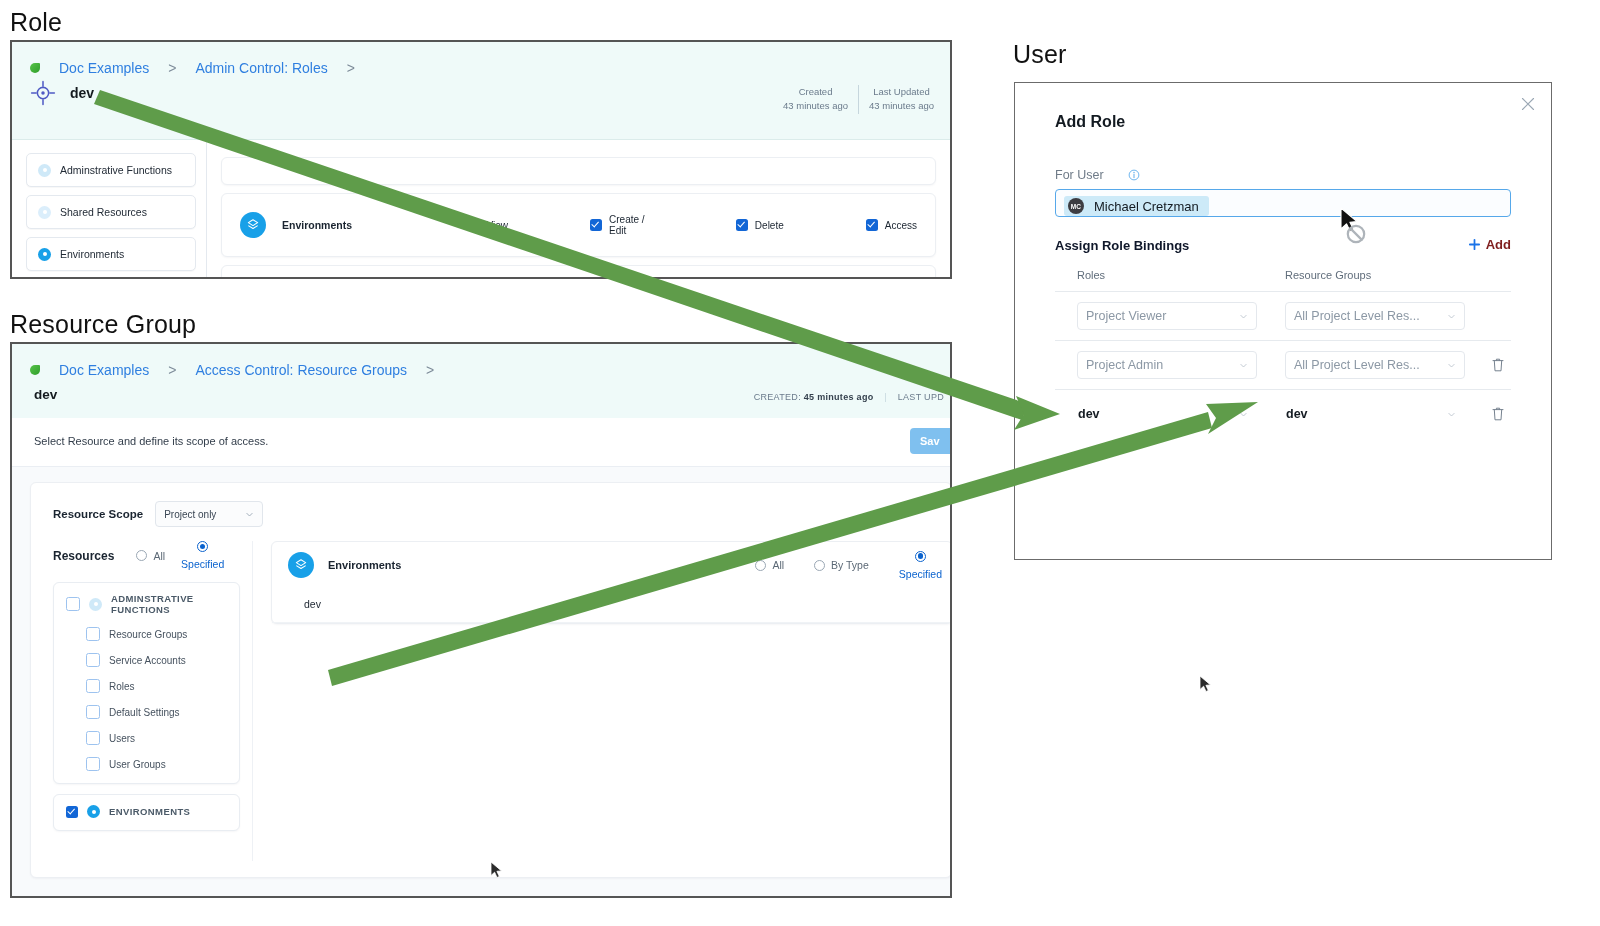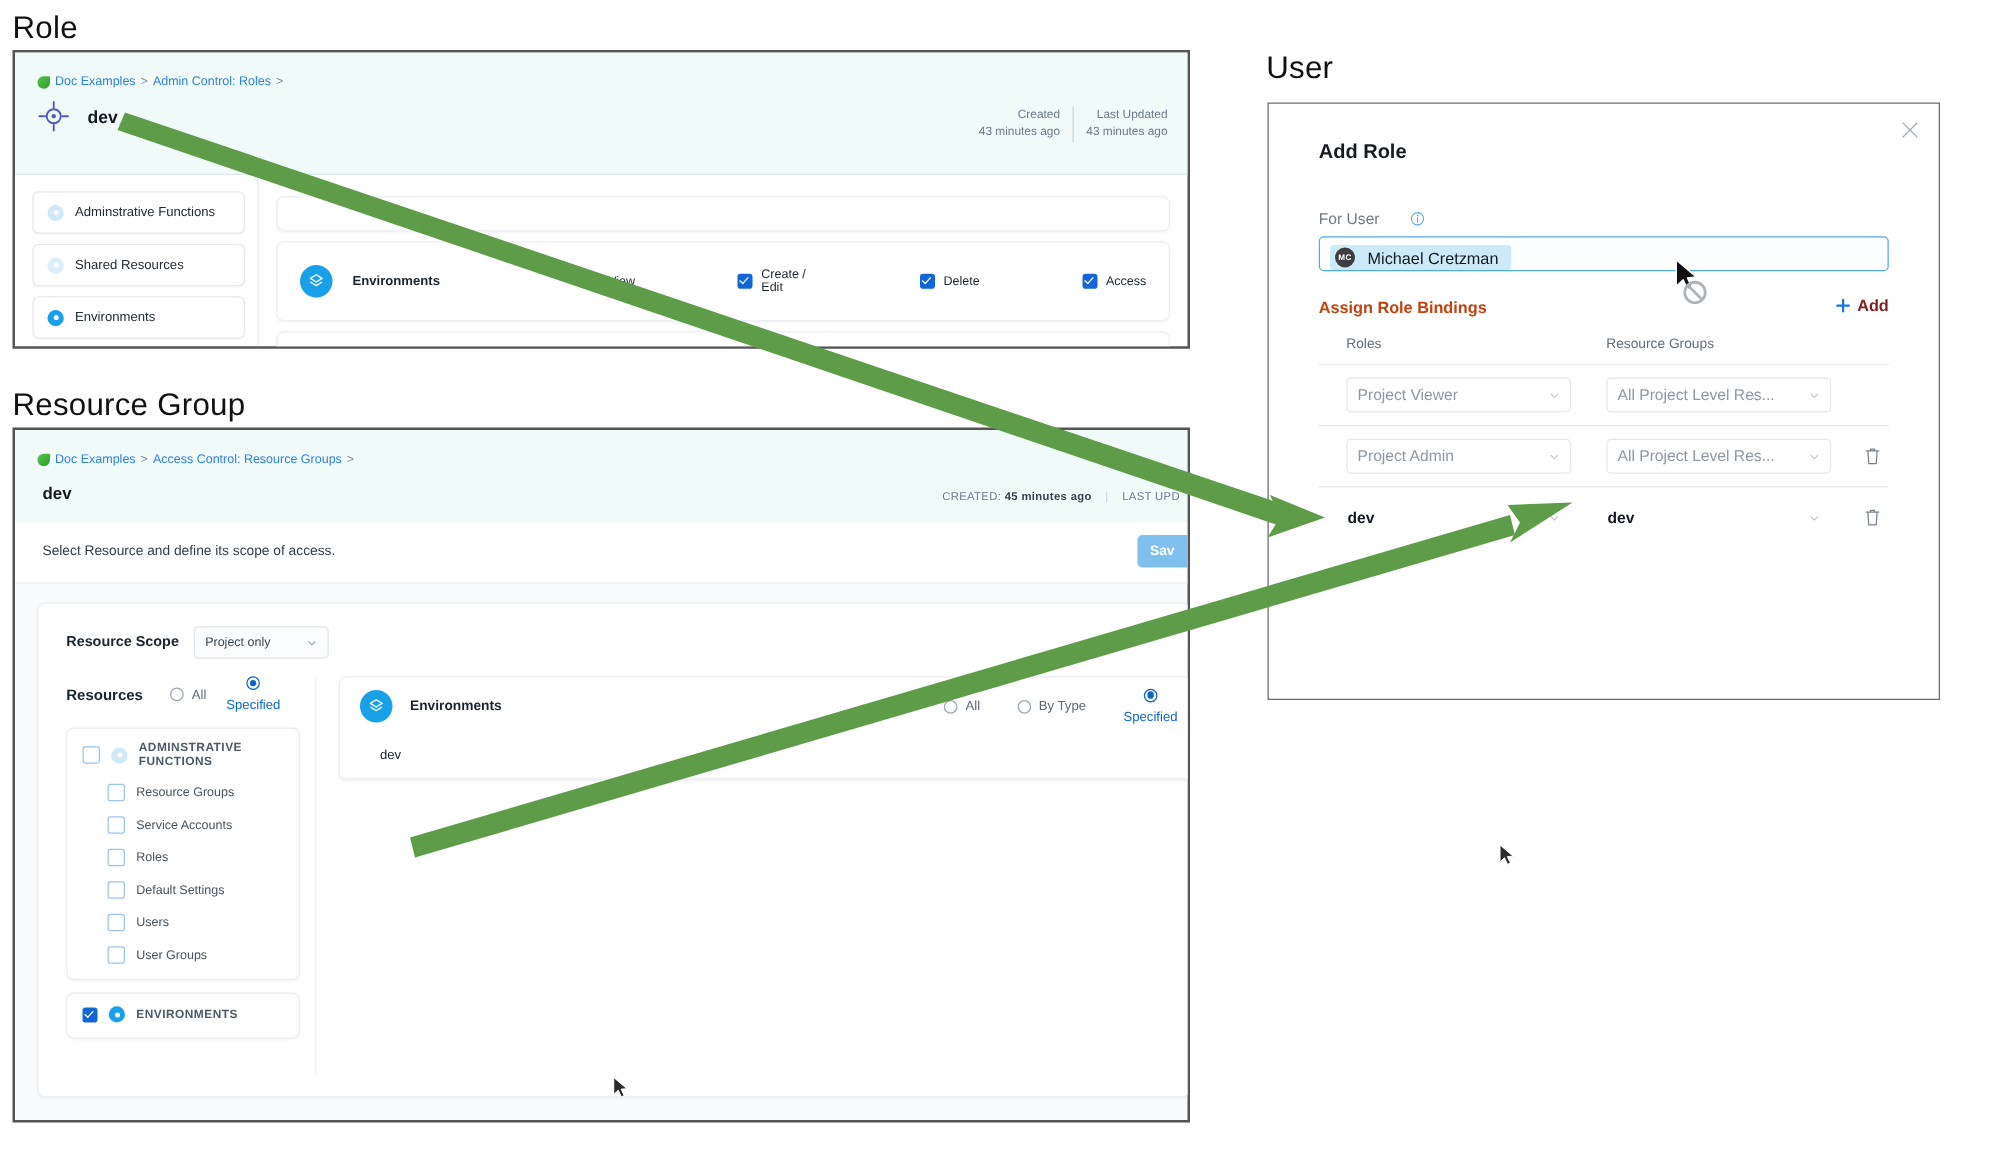--- a/index.html
+++ b/index.html
@@ -26,34 +26,34 @@
     overflow:hidden;
   }
 
   
   #panel-role{left:10px;top:40px;width:938px;height:235px;}
   .rolehdr{
     position:absolute;left:0;top:0;right:0;height:97px;
     background:#effaf9;border-bottom:1px solid #dbeceb;
   }
   .crumb{
-    position:absolute;left:18px;top:18px;font-size:10px;color:#2f7fe0;
-    display:flex;align-items:center;gap:4px;white-space:nowrap;
+    position:absolute;left:18px;top:18px;font-size:14px;color:#2f7fe0;
+    display:flex;align-items:center;gap:19px;white-space:nowrap;
   }
   .crumb .sep{color:#7d8b99;}
   .leaf{
     width:10px;height:10px;border-radius:50% 10% 50% 50%;
     background:linear-gradient(135deg,#57c34a,#2f9e2b);display:inline-block;
   }
   .role-title-row{position:absolute;left:18px;top:38px;display:flex;align-items:center;gap:14px;}
   .target-ico{width:26px;height:26px;display:block;}
   .role-title{font-size:14px;font-weight:600;color:#141a1f;}
   .meta{
     position:absolute;right:6px;top:43px;display:flex;font-size:9.5px;color:#6b7b8c;
-    text-align:right;
+    text-align:center;
   }
   .meta .col{padding:0 10px;}
   .meta .col+.col{border-left:1px solid #c6d6dd;}
   .meta .lbl{display:block;line-height:1.5;}
   .meta .val{display:block;line-height:1.5;}
 
   .role-body{position:absolute;left:0;top:97px;right:0;bottom:0;display:flex;}
   .role-side{width:195px;border-right:1px solid #e4e9ef;padding:14px 10px 0 14px;box-sizing:border-box;}
   .side-item{
     height:32px;border:1px solid #e4e9ef;border-radius:5px;background:#fff;
@@ -149,21 +149,21 @@
   .dlg-title{position:absolute;left:40px;top:30px;font-size:16px;font-weight:700;color:#131a21;}
   .dlg-lbl{position:absolute;left:40px;top:85px;font-size:12.5px;color:#6f7b88;display:flex;align-items:center;gap:24px;}
   .info-ico{width:12px;height:12px;}
   .user-field{
     position:absolute;left:40px;top:106px;width:456px;height:28px;border:1px solid #56a8ea;
     border-radius:4px;background:#fbfdff;display:flex;align-items:flex-end;padding-left:8px;box-sizing:border-box;
   }
   .chip{display:flex;align-items:center;gap:10px;background:#cdeaf8;border-radius:3px;padding:2px 10px 2px 4px;}
   .avatar{width:16px;height:16px;border-radius:50%;background:#3d3d42;color:#fff;font-size:6.5px;font-weight:700;display:flex;align-items:center;justify-content:center;letter-spacing:.3px;}
   .chip-name{font-size:13px;color:#131a21;}
-  .bindings-hd{position:absolute;left:40px;top:155px;font-size:13px;font-weight:700;color:#c2410c;}
+  .bindings-hd{position:absolute;left:40px;top:155px;font-size:13px;font-weight:700;color:#0f172a;}
   .add-link{position:absolute;right:40px;top:154px;font-size:13px;color:#7f1d1d;font-weight:600;display:flex;align-items:center;gap:5px;}
   .tbl{position:absolute;left:40px;right:40px;top:186px;}
   .tbl-head{display:flex;font-size:11px;color:#606d7b;padding:0 0 10px 22px;}
   .tbl-head .c1{width:208px;}
   .hr{height:1px;background:#e6eaee;}
   .trow{display:flex;align-items:center;height:48px;padding-left:22px;border-bottom:1px solid #e6eaee;}
   .trow:last-child{border-bottom:none;}
   .sel{
     width:180px;height:28px;border:1px solid #e4e8ed;border-radius:4px;background:#fff;
     display:flex;align-items:center;justify-content:space-between;padding:0 8px;box-sizing:border-box;

